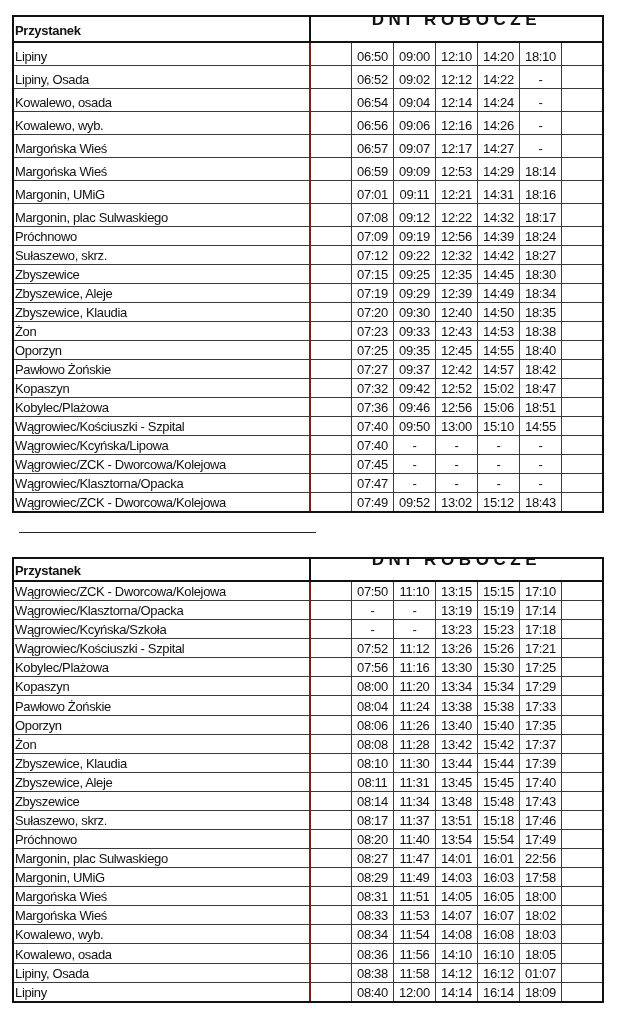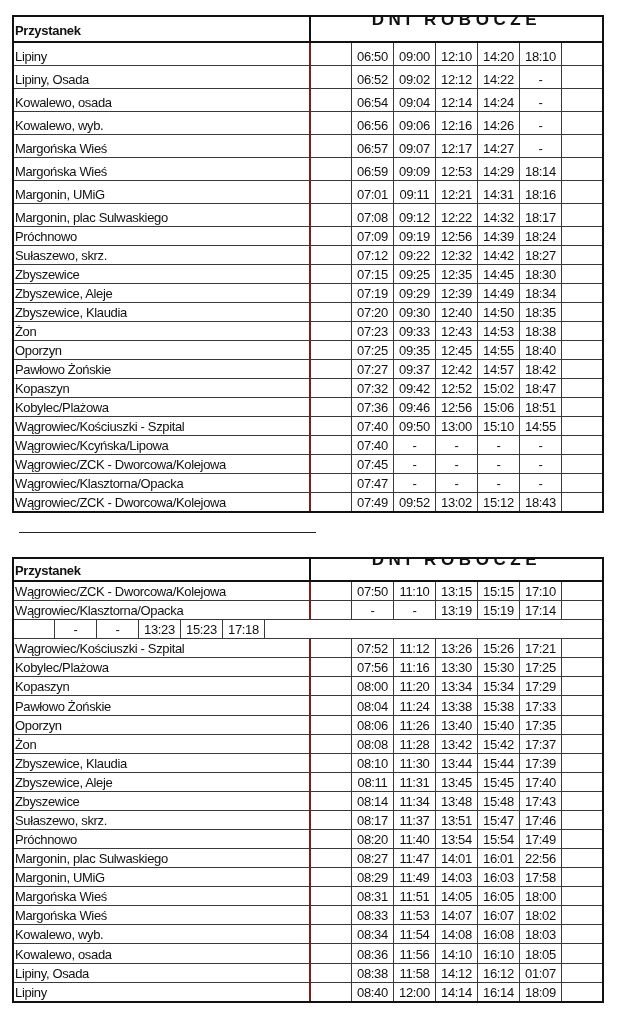--- a/index.html
+++ b/index.html
@@ -289,20 +289,21 @@
       <div class="c stop">Wągrowiec/Klasztorna/Opacka</div>
       <div class="c blank1"></div>
       <div class="c tm">-</div>
       <div class="c tm">-</div>
       <div class="c tm">13:19</div>
       <div class="c tm">15:19</div>
       <div class="c tm">17:14</div>
       <div class="c blank2"></div>
     </div>
   <div class="row s">
+      <div class="c stop">Wągrowiec/Kcyńska/Szkoła</div>
       <div class="c blank1"></div>
       <div class="c tm">-</div>
       <div class="c tm">-</div>
       <div class="c tm">13:23</div>
       <div class="c tm">15:23</div>
       <div class="c tm">17:18</div>
       <div class="c blank2"></div>
     </div>
   <div class="row s">
       <div class="c stop">Wągrowiec/Kościuszki - Szpital</div>
@@ -393,21 +394,21 @@
       <div class="c tm">15:48</div>
       <div class="c tm">17:43</div>
       <div class="c blank2"></div>
     </div>
   <div class="row s">
       <div class="c stop">Sułaszewo, skrz.</div>
       <div class="c blank1"></div>
       <div class="c tm">08:17</div>
       <div class="c tm">11:37</div>
       <div class="c tm">13:51</div>
-      <div class="c tm">15:47</div>
+      <div class="c tm">15:18</div>
       <div class="c tm">17:46</div>
       <div class="c blank2"></div>
     </div>
   <div class="row s">
       <div class="c stop">Próchnowo</div>
       <div class="c blank1"></div>
       <div class="c tm">08:20</div>
       <div class="c tm">11:40</div>
       <div class="c tm">13:54</div>
       <div class="c tm">15:54</div>

